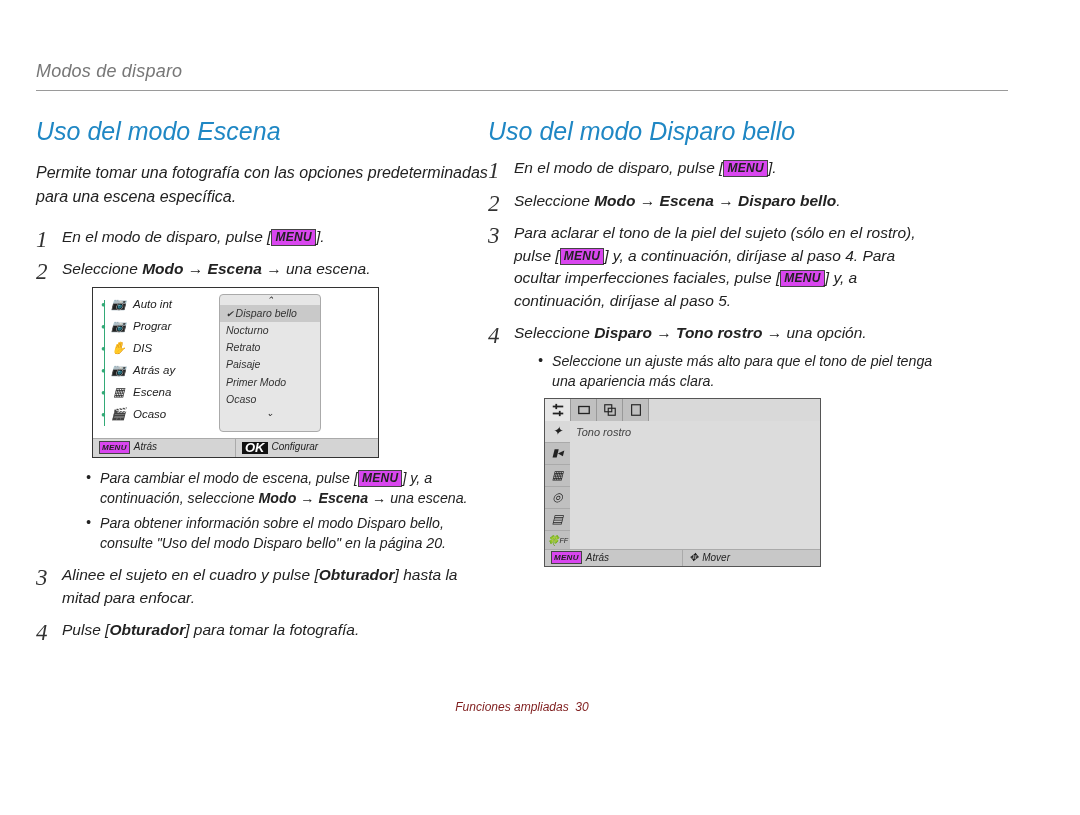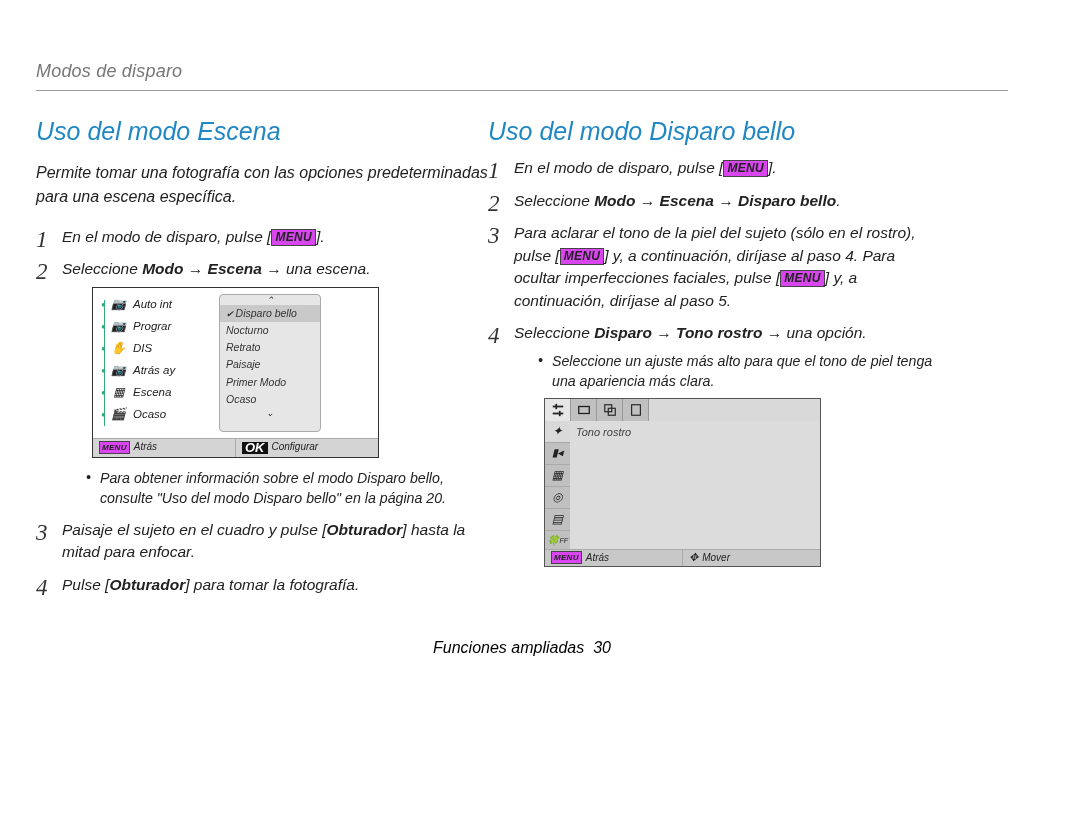--- a/index.html
+++ b/index.html
@@ -265,23 +265,23 @@
     align-items: center;
     gap: 4px;
     padding: 0 6px;
   }
   .csb-status .half + .half { border-left: 1px solid #aaa; }
 
   .tab-svg { width:14px; height:14px; fill:#222; }
 
   .footer {
     text-align: center;
-    font-size: 16px;
-    color: #000000;
-    margin-top: 30px;
+    font-size: 12px;
+    color: #7f1d1d;
+    margin-top: 48px;
   }
 </style>
 </head>
 <body>
 
 <div class="page">
 
   <div class="breadcrumb">Modos de disparo</div>
   <div class="hr"></div>
 
@@ -352,25 +352,28 @@
                   <span>Atrás</span>
                 </div>
               <div class="half">
                   <span class="ok-key">OK</span>
                   <span>Configurar</span>
                 </div>
             </div>
           </div>
 
           <ul class="bullets">
+            <li>
+              <span>Para cambiar el modo de escena, pulse [</span><span class="menu-key">MENU</span><span>] y, a continuación, seleccione </span><span class="bold">Modo</span><span class="arrow"> → </span><span class="bold">Escena</span><span> → una escena.</span>
+            </li>
             <li>Para obtener información sobre el modo Disparo bello, consulte "Uso del modo Disparo bello" en la página 20.</li>
           </ul>
         </li>
         <li>
-          <span>Paisaje el sujeto en el cuadro y pulse [</span><span class="bold">Obturador</span><span>] hasta la mitad para enfocar.</span>
+          <span>Alinee el sujeto en el cuadro y pulse [</span><span class="bold">Obturador</span><span>] hasta la mitad para enfocar.</span>
         </li>
         <li>
           <span>Pulse [</span><span class="bold">Obturador</span><span>] para tomar la fotografía.</span>
         </li>
       </ol>
     </div>
 
     <div class="col">
 
       <h2 class="section-head">Uso del modo Disparo bello</h2>

